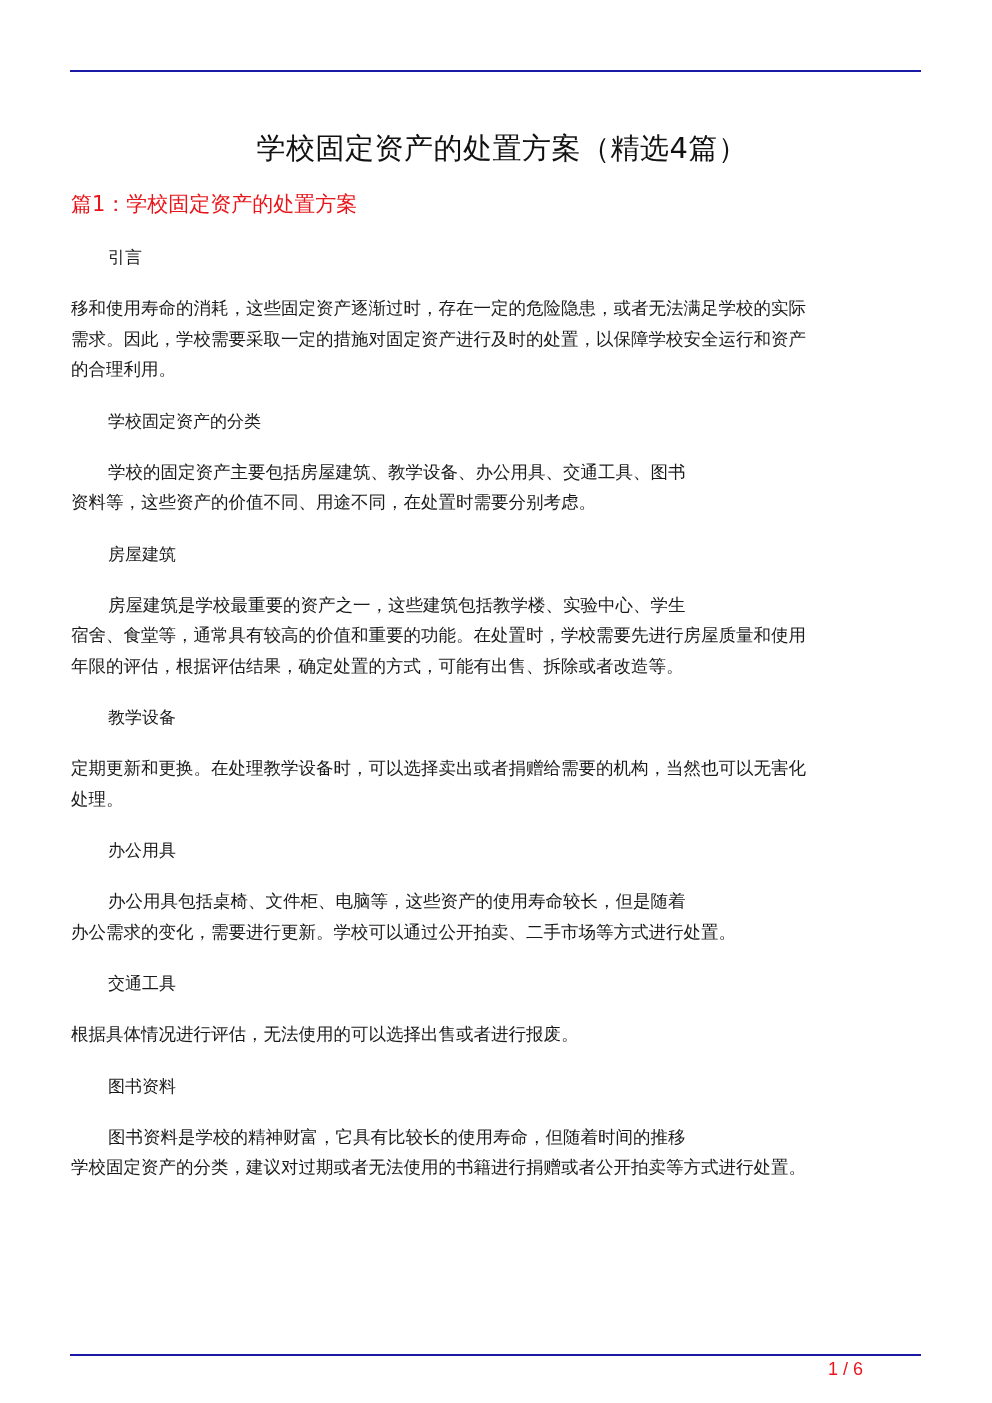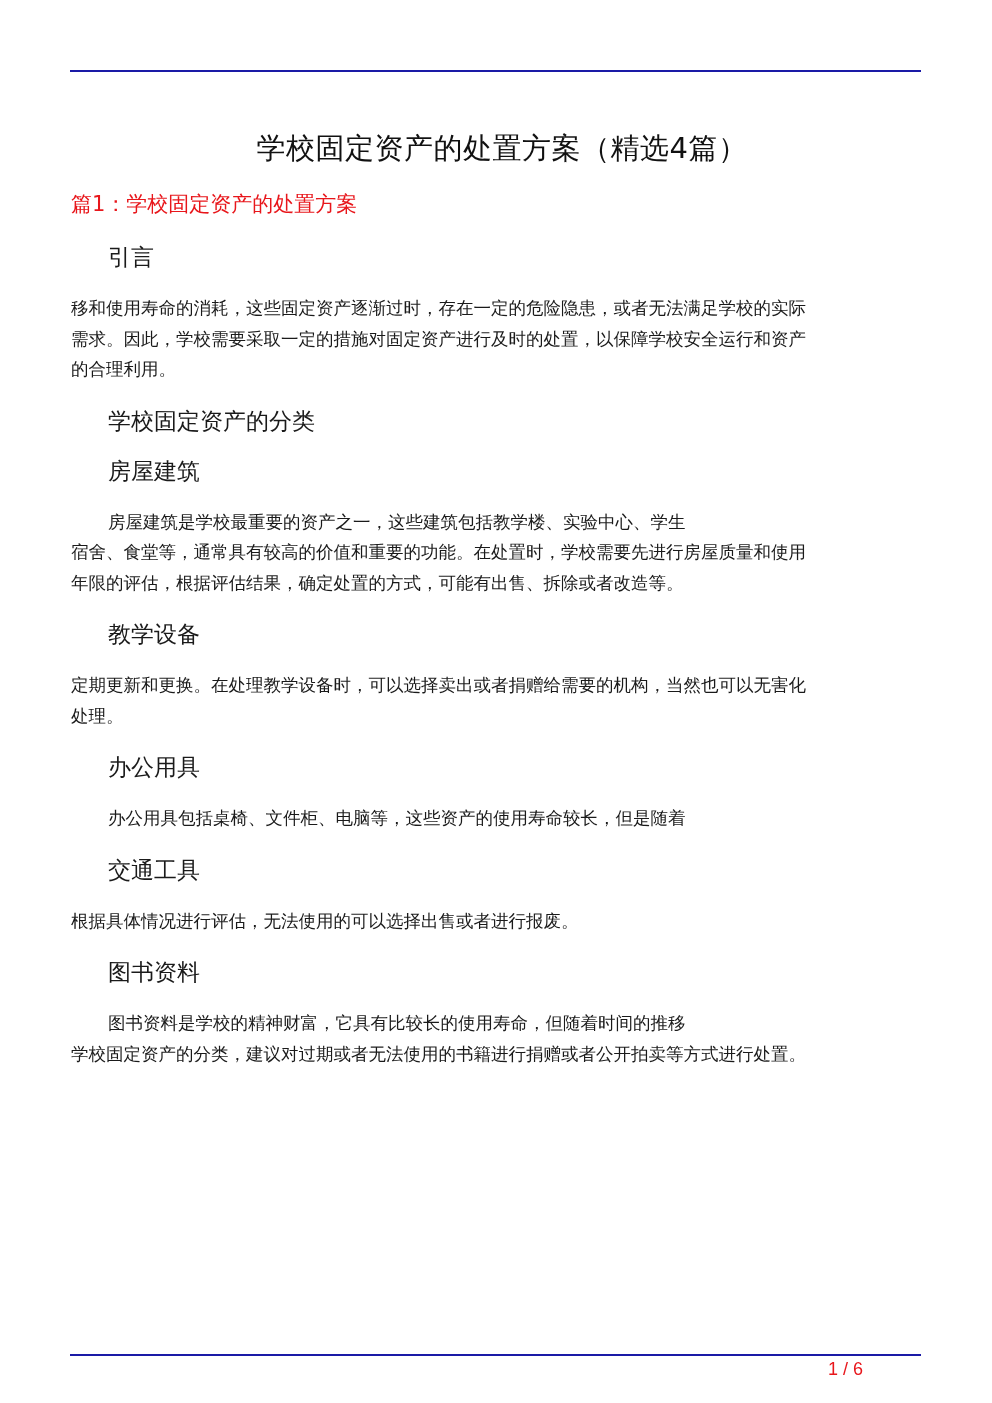--- a/index.html
+++ b/index.html
@@ -45,21 +45,21 @@
       line-height: 30px;
       color: #e8161b;
     }
     .content {
       position: absolute;
       top: 243px;
       left: 71px;
       width: 850px;
     }
     .subhead {
-      font-size: 23px;
+      font-size: 17px;
       line-height: 28px;
       padding-left: 37px;
       margin: 0 0 22px 0;
       height: 28px;
       white-space: nowrap;
     }
     .para {
       font-size: 17.5px;
       line-height: 30.5px;
       margin: 0 0 22px 0;
@@ -96,40 +96,45 @@
   <div class="subhead">引言</div>
 
   <div class="para">
     <span class="line">移和使用寿命的消耗，这些固定资产逐渐过时，存在一定的危险隐患，或者无法满足学校的实际</span>
     <span class="line">需求。因此，学校需要采取一定的措施对固定资产进行及时的处置，以保障学校安全运行和资产</span>
     <span class="line">的合理利用。</span>
   </div>
 
   <div class="subhead">学校固定资产的分类</div>
 
+  <div class="para">
+    <span class="line first">学校的固定资产主要包括房屋建筑、教学设备、办公用具、交通工具、图书</span>
+    <span class="line">资料等，这些资产的价值不同、用途不同，在处置时需要分别考虑。</span>
+  </div>
 
   <div class="subhead">房屋建筑</div>
 
   <div class="para">
     <span class="line first">房屋建筑是学校最重要的资产之一，这些建筑包括教学楼、实验中心、学生</span>
     <span class="line">宿舍、食堂等，通常具有较高的价值和重要的功能。在处置时，学校需要先进行房屋质量和使用</span>
     <span class="line">年限的评估，根据评估结果，确定处置的方式，可能有出售、拆除或者改造等。</span>
   </div>
 
   <div class="subhead">教学设备</div>
 
   <div class="para">
     <span class="line">定期更新和更换。在处理教学设备时，可以选择卖出或者捐赠给需要的机构，当然也可以无害化</span>
     <span class="line">处理。</span>
   </div>
 
   <div class="subhead">办公用具</div>
 
   <div class="para">
     <span class="line first">办公用具包括桌椅、文件柜、电脑等，这些资产的使用寿命较长，但是随着</span>
+    <span class="line">办公需求的变化，需要进行更新。学校可以通过公开拍卖、二手市场等方式进行处置。</span>
   </div>
 
   <div class="subhead">交通工具</div>
 
   <div class="para">
     <span class="line">根据具体情况进行评估，无法使用的可以选择出售或者进行报废。</span>
   </div>
 
   <div class="subhead">图书资料</div>
 

